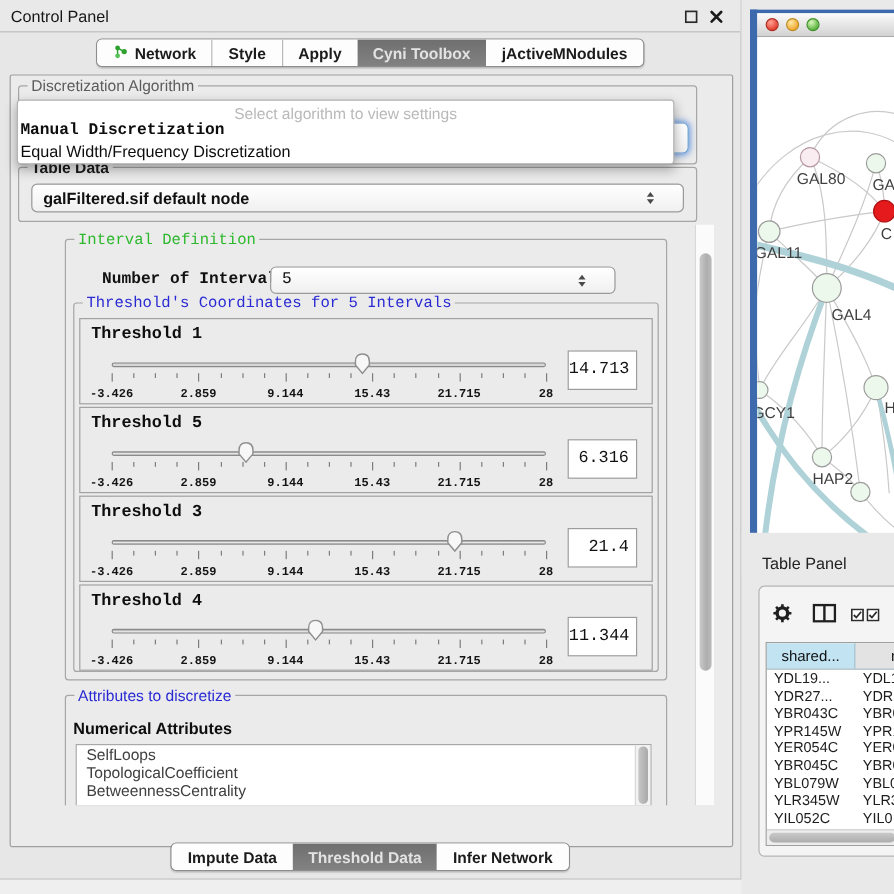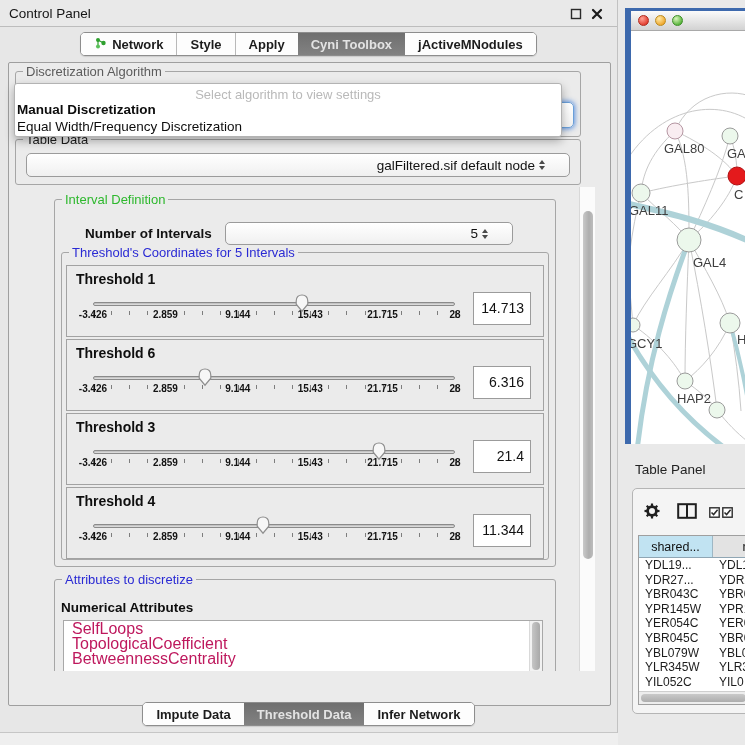--- a/index.html
+++ b/index.html
@@ -36,77 +36,77 @@
   .cp-main { position:absolute; left:8px; top:62px; width:603px; height:644px;
     border:1px solid #9f9f9f; border-radius:2px; background:#ebebeb; }
 
   .group { position:absolute; border:1px solid #a6a6a6; border-radius:3px; }
   .group-title { position:absolute; top:-8px; left:7px; background:#ebebeb; padding:0 3px;
     font-size:13px; white-space:nowrap; }
   .t-gray { color:#5c5c5c; } .t-black { color:#1c1c1c; }
   .t-green { color:#2db82d; } .t-blue { color:#2a2ad4; }
 
   .g-algo { left:6px; top:8px; width:566px; height:66px; }
-  .g-tdata { left:6px; top:76px; width:566px; height:46px; }
+  .g-tdata { left:6px; top:76px; width:566px; height:46px;font-weight:bold; }
 
   
   .combo { position:absolute; display:flex; align-items:center; height:24px;
     background:linear-gradient(#ffffff,#f0f0f0); border:1px solid #9b9b9b; border-radius:5px;
-    padding:0 20px 0 9px; cursor:pointer;text-align:right; }
+    padding:0 20px 0 9px; cursor:pointer; }
   .combo-text { flex:1; font-size:13.5px; color:#111; overflow:hidden; white-space:nowrap; }
   .combo-arrows { display:flex; flex-direction:column; align-items:center; gap:2px; width:14px; }
   .arr-up { width:0; height:0; border-left:3.5px solid transparent; border-right:3.5px solid transparent; border-bottom:4.5px solid #4a4a4a; }
   .arr-dn { width:0; height:0; border-left:3.5px solid transparent; border-right:3.5px solid transparent; border-top:4.5px solid #4a4a4a; }
   .combo-algo { left:10px; right:6px; top:30px; height:26px;
     border-color:#6a9fd8; box-shadow:0 0 5px 1px rgba(70,130,220,0.85); }
   .combo-tdata { left:10px; right:10px; top:13px; }
 
   
   .popup { position:absolute; left:5px; top:20px; width:548px; height:54px; z-index:30;
     background:#ffffff; border:1px solid #b3b3b3; border-radius:3px;
     box-shadow:0 4px 10px rgba(0,0,0,0.3); overflow:hidden; }
   .popup-hint { text-align:center; color:#b9b9b9; font-size:13px; padding-top:3px; height:17px; }
   .popup-opt { font-size:13.5px; color:#0d0d0d; padding:1px 2px 0 2px; line-height:16px; cursor:pointer; white-space:nowrap; }
-  .popup-opt.bold { font-weight:bold; }
+  .popup-opt.bold { font-weight:bold;font-family:Liberation Mono, monospace; }
 
   
   .scrollwrap { position:absolute; left:6px; top:124px; width:580px; height:484px; overflow:hidden; }
   .scroll-content { position:absolute; left:0; top:0; width:548px; height:484px; }
   .vscroll { position:absolute; right:0; top:0; width:16px; height:100%;
     background:#fbfbfb; border-left:1px solid #d8d8d8; }
   .vscroll-thumb { position:absolute; left:3px; width:10px; top:24px; height:348px;
     background:linear-gradient(90deg,#c9c9c9,#aeaeae 60%,#bcbcbc); border-radius:5px; }
 
-  .g-interval { left:39px; top:12px; width:502px; height:368px; }
+  .g-interval { left:39px; top:12px; width:502px; height:368px;font-family:Liberation Mono, monospace; }
   .noi-label { position:absolute; left:30px; top:26px; font-weight:bold; font-size:13.5px; color:#111; }
   .combo-noi { left:170px; top:22px; width:288px; height:23px; }
   .g-thresh { left:6px; top:52px; width:488px; height:308px; }
   .thr-stack { position:absolute; left:4px; right:4px; top:12px; }
 
   .thr-box { position:relative; height:72px; border:1px solid #a2a2a2; background:#ebebeb; margin-bottom:2px; }
   .thr-title { position:absolute; left:9px; top:5px; font-weight:bold; font-size:14px; color:#0e0e0e; }
   .thr-slider { position:absolute; left:26px; right:88px; top:0; bottom:0; }
   .thr-track { position:absolute; left:0; right:0; top:36px; height:4px;
     border:1px solid #8a8a8a; border-radius:3px;
     background:linear-gradient(#9a9a9a,#ececec 50%,#c6c6c6); }
   .thr-thumb { position:absolute; top:27px; width:16px; height:20px; margin-left:-8px; cursor:pointer; }
   .thr-ticks { position:absolute; left:0; right:0; top:45px; height:8px; }
   .tick { position:absolute; top:0; width:1px; background:#7d7d7d; }
   .tick.major { height:7px; } .tick.minor { height:4px; }
-  .thr-labels { position:absolute; left:0; right:0; top:43px; height:12px; }
+  .thr-labels { position:absolute; left:0; right:0; top:58px; height:12px; }
   .tlabel { position:absolute; transform:translateX(-50%); font-size:10px; font-weight:bold; color:#141414; white-space:nowrap; }
   .thr-value { position:absolute; right:12px; top:26px; width:58px; height:33px;
     background:#ffffff; border:1px solid #9b9b9b; font-size:14px; color:#111;
     text-align:right; line-height:31px; padding-right:6px; }
 
   .g-attr { left:39px; top:392px; width:502px; height:96px; }
   .attr-sub { position:absolute; left:6px; top:20px; font-weight:bold; font-size:13.5px; color:#0e0e0e; }
   .attr-list { position:absolute; left:8px; right:12px; top:40px; height:52px;
     background:#ffffff; border:1px solid #a8a8a8; overflow:hidden; }
-  .attr-item { font-size:16px; line-height:15px; padding-left:8px; color:#be185d; white-space:nowrap; cursor:pointer; }
+  .attr-item { font-size:13px; line-height:15px; padding-left:8px; color:#404040; white-space:nowrap; cursor:pointer; }
   .attr-scroll { position:absolute; right:0; top:0; bottom:0; width:13px; background:#f2f2f2; border-left:1px solid #d9d9d9; }
   .attr-scroll-thumb { position:absolute; left:2px; right:2px; top:1px; bottom:1px;
     background:linear-gradient(90deg,#c6c6c6,#a9a9a9); border-radius:4px; }
 
   .apply-row { position:absolute; left:0; right:0; bottom:0; height:38px;
     border-top:1px solid #c3c3c3; background:#e9e9e9; display:flex; align-items:center; justify-content:center; }
   .apply-btn { height:23px; padding:0 17px; font-size:13.5px; font-weight:bold; color:#111;
     background:linear-gradient(#fefefe,#e6e6e6); border:1px solid #969696; border-radius:5px; cursor:pointer; }
 
   
@@ -271,21 +271,21 @@
                       <span class="tlabel" style="left: 80%;">21.715</span>
                       <span class="tlabel" style="left: 100%;">28</span>
                     </div>
                     <div class="thr-thumb" style="left: 57.7197%;"><svg width="16" height="20" viewBox="0 0 16 20">
                         <path d="M2.2,8.2 C2.2,4 4.6,2 8,2 C11.4,2 13.8,4 13.8,8.2 L13.8,11.2 L8,18.2 L2.2,11.2 Z" fill="#f7f7f7" stroke="#8f8f8f" stroke-width="1.2"></path>
                       </svg></div>
                   </div>
                   <div class="thr-value">14.713</div>
                 </div>
                 <div class="thr-box">
-                  <div class="thr-title">Threshold 6</div>
+                  <div class="thr-title">Threshold 5</div>
                   <div class="thr-slider">
                     <div class="thr-track"></div>
                     <div class="thr-ticks">
                       <div class="tick major" style="left: 0%;"></div>
                       <div class="tick minor" style="left: 5%;"></div>
                       <div class="tick minor" style="left: 10%;"></div>
                       <div class="tick minor" style="left: 15%;"></div>
                       <div class="tick major" style="left: 20%;"></div>
                       <div class="tick minor" style="left: 25%;"></div>
                       <div class="tick minor" style="left: 30%;"></div>

